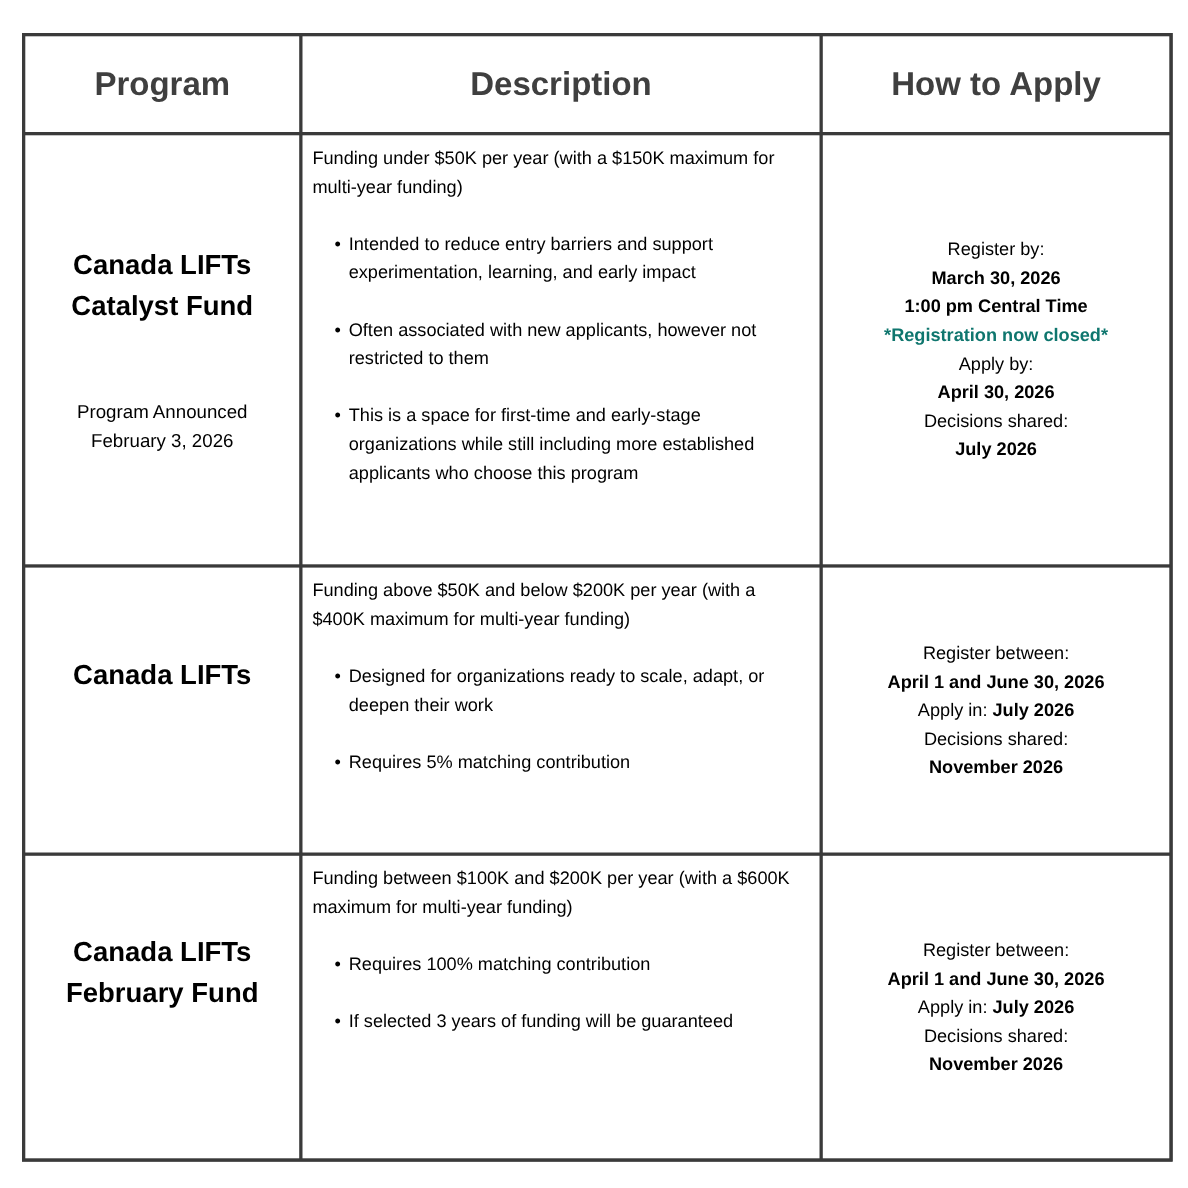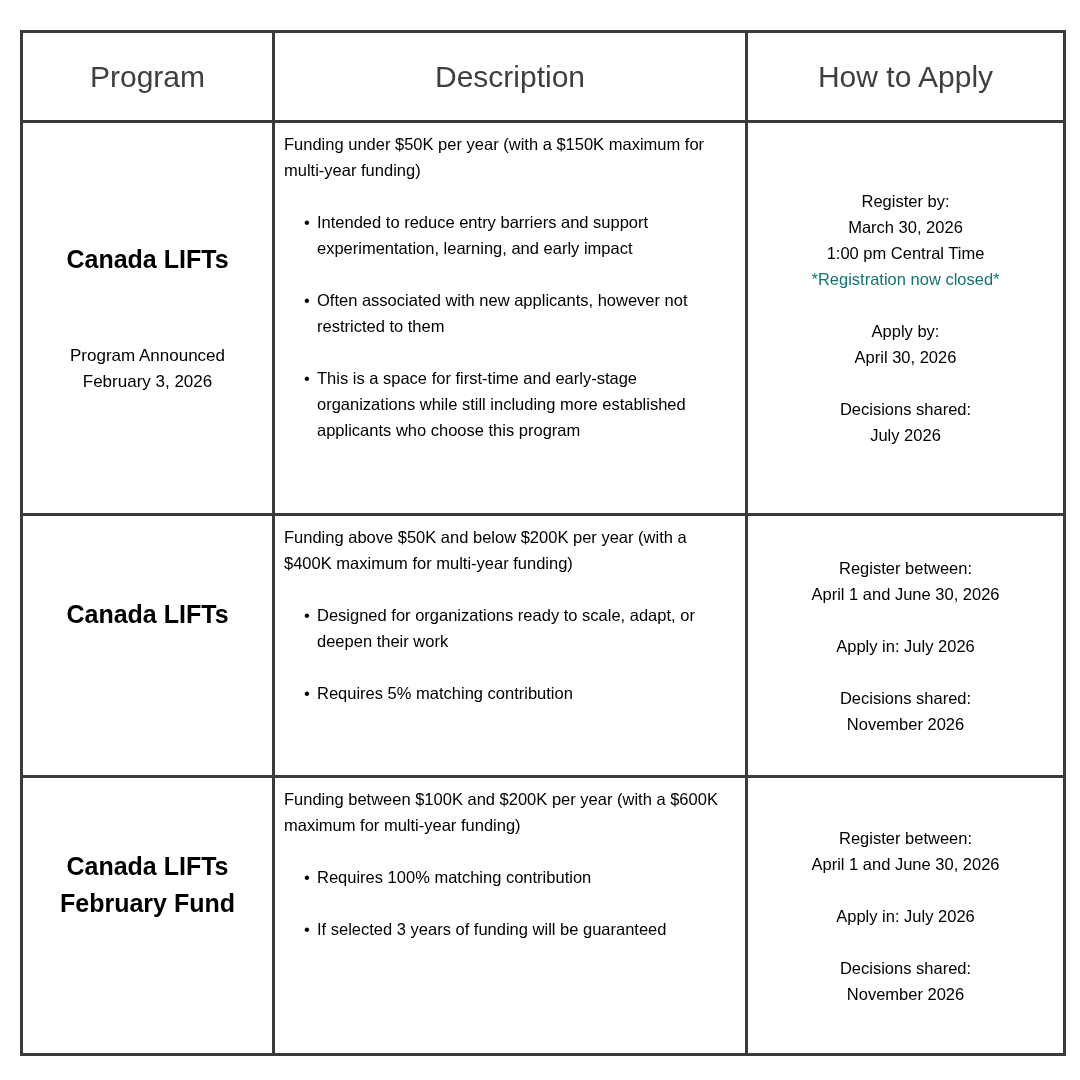--- a/index.html
+++ b/index.html
@@ -21,21 +21,21 @@
     gap: 3px;
     background: #3a3a3a;
     border: 3px solid #3a3a3a;
   }
   .cell { background: #ffffff; overflow: hidden; }
 
   .header-cell {
     display: flex;
     align-items: center;
     justify-content: center;
-    font-weight: normal;
+    font-weight: bold;
     font-size: 30px;
     color: #3f3f3f;
   }
 
   .program-cell {
     display: flex;
     flex-direction: column;
     align-items: center;
     justify-content: center;
     text-align: center;
@@ -63,34 +63,35 @@
   .apply-cell {
     display: flex;
     flex-direction: column;
     align-items: center;
     justify-content: center;
     text-align: center;
     font-size: 16.5px;
     line-height: 26px;
     padding: 16px 8px;
   }
-  .apply-section + .apply-section { margin-top: 26px; }
-  .b { font-weight: normal; }
+  .apply-section + .apply-section { }
+  .b { font-weight: bold; }
 </style>
 </head>
 <body>
 
 <div class="table">
   <div class="cell header-cell">Program</div>
   <div class="cell header-cell">Description</div>
   <div class="cell header-cell">How to Apply</div>
 
 <div class="cell program-cell">
       <div class="program-name">
         <div class="program-name-line">Canada LIFTs</div>
+        <div class="program-name-line">Catalyst Fund</div>
       </div>
       <div class="program-note">
         <div class="program-note-line">Program Announced</div>
         <div class="program-note-line">February 3, 2026</div>
       </div>
     </div>
     <div class="cell description-cell">
       <div class="desc-intro">Funding under $50K per year (with a $150K maximum for multi-year funding)</div>
       <div class="bullet-item">Intended to reduce entry barriers and support experimentation, learning, and early impact</div>
       <div class="bullet-item">Often associated with new applicants, however not restricted to them</div>

